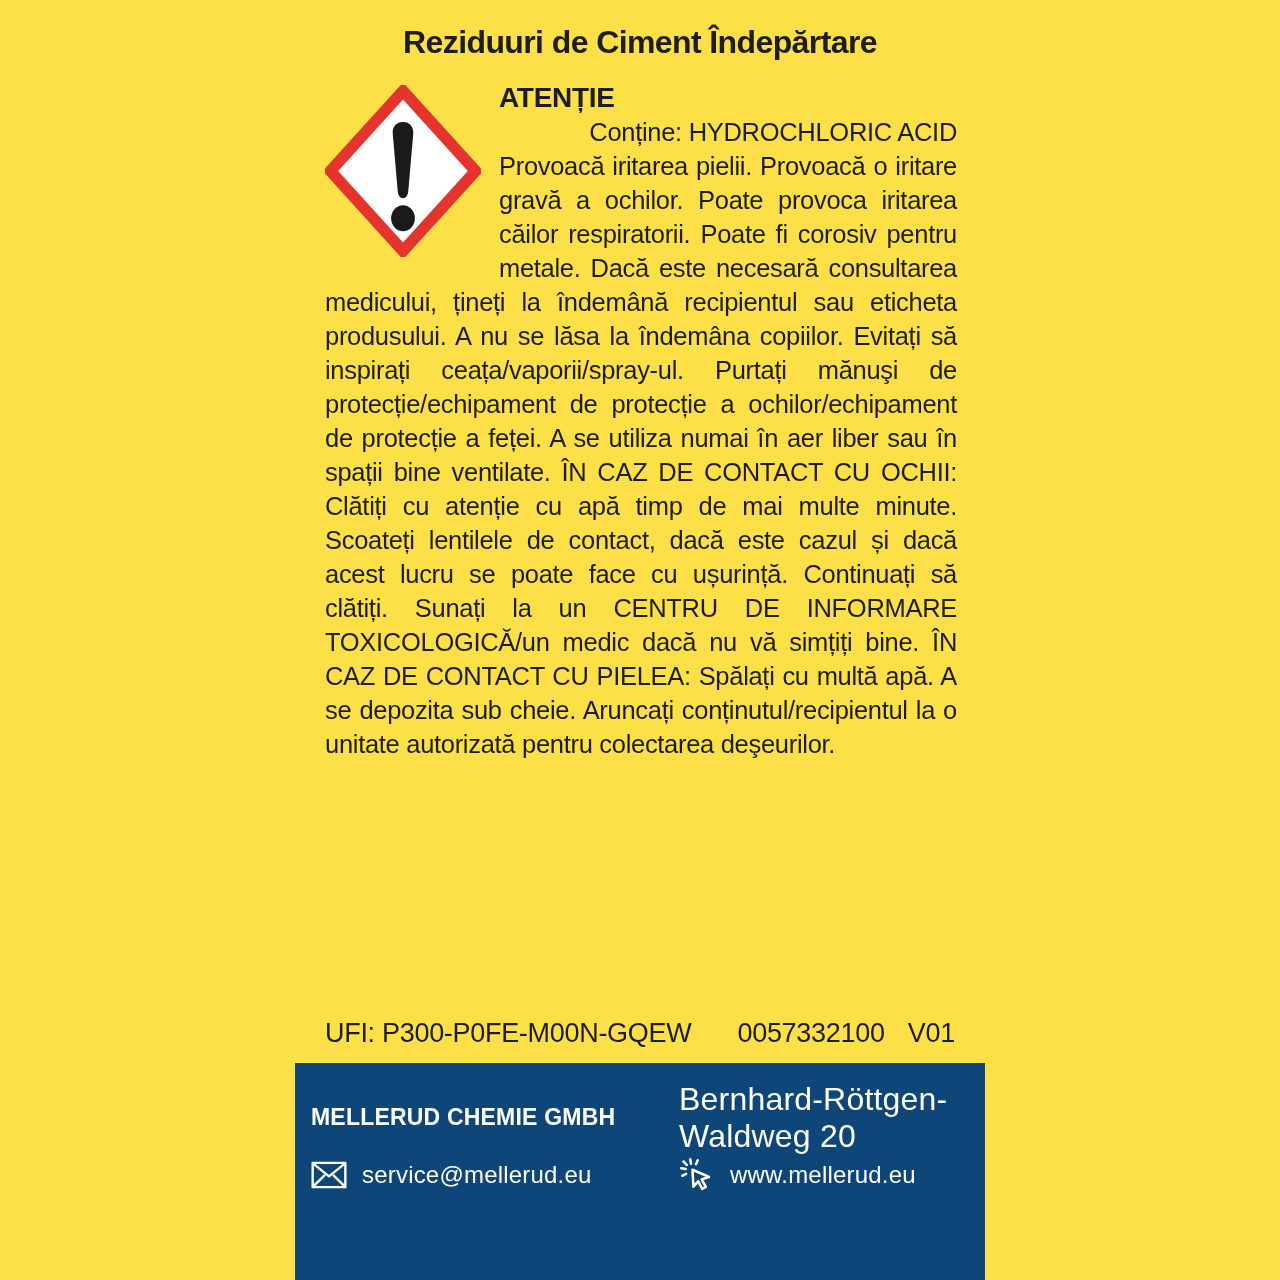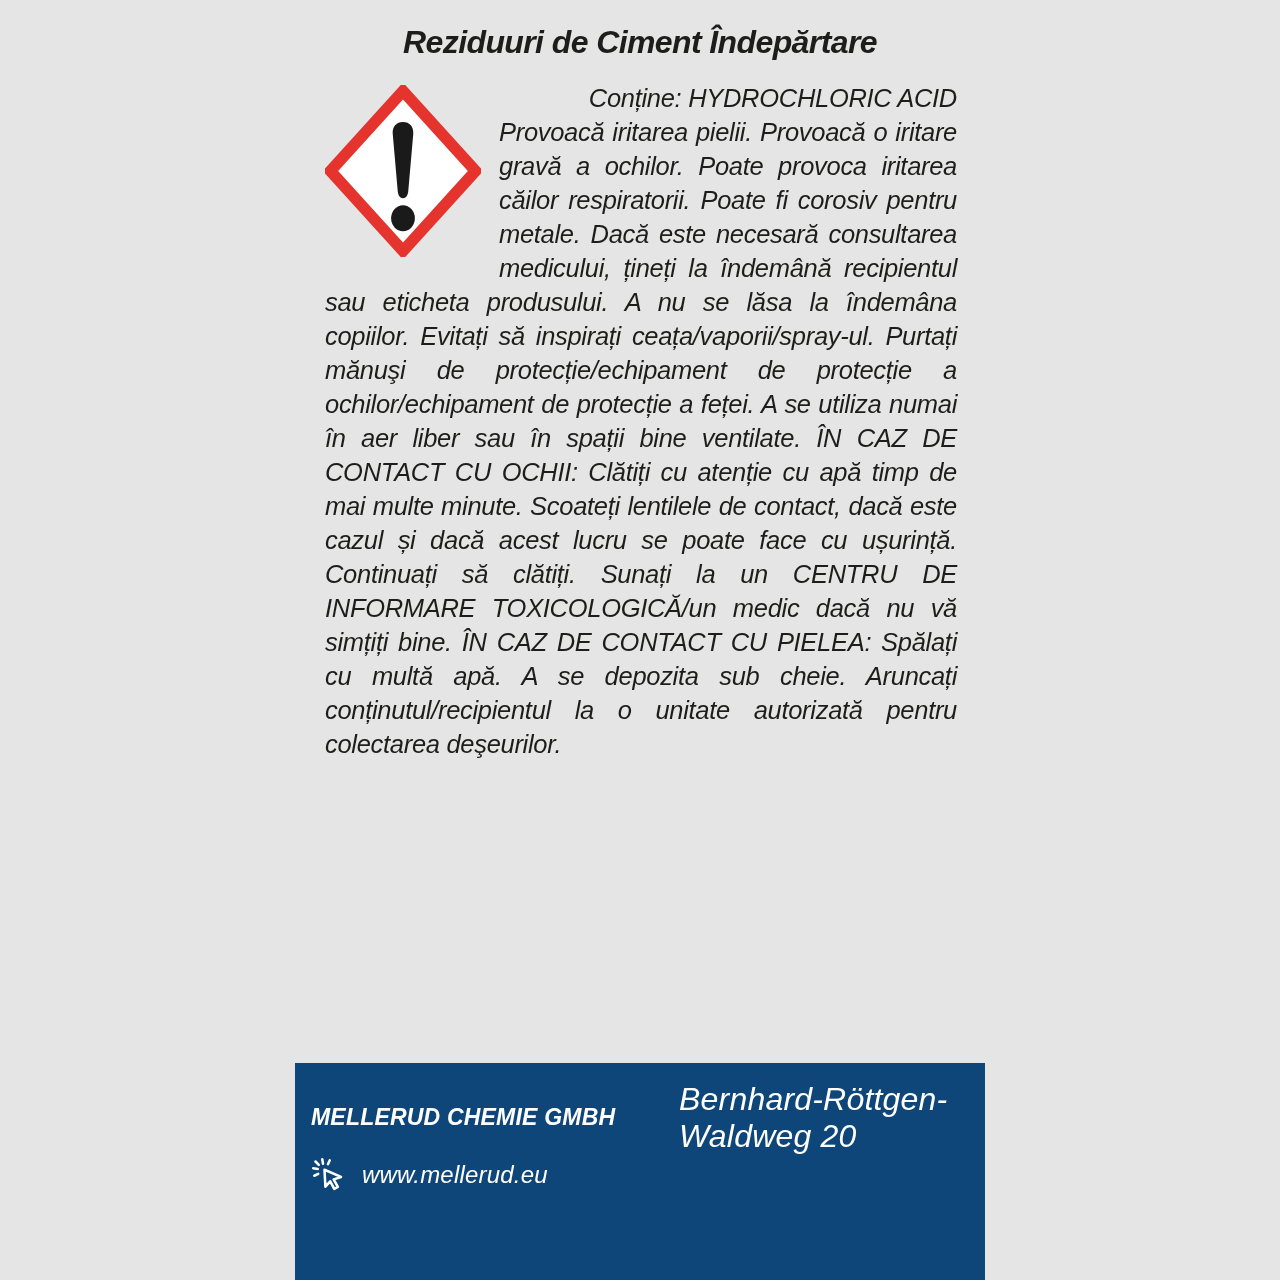--- a/index.html
+++ b/index.html
@@ -1,25 +1,24 @@
 <!DOCTYPE html>
 <html lang="ro"><head>
 <meta charset="utf-8">
 <style>
   * { margin: 0; padding: 0; box-sizing: border-box; }
   html, body { background: #ffffff; }
   .page {
     position: relative;
     width: 1280px;
     height: 1280px;
-    background: #e5e5e5;
+    background: #fde047;
     font-family: "Liberation Sans", sans-serif;
     color: #1d1d1b;
     overflow: hidden;
-    font-style: italic;
   }
   .label-col {
     position: absolute;
     left: 295px;
     top: 0;
     width: 690px;
     height: 100%;
   }
   .product-title {
     padding-top: 24px;
@@ -113,33 +112,53 @@
   <div class="label-col">
 
     <div class="product-title">Reziduuri de Ciment Îndepărtare</div>
 
     <div class="warning-section clearfix">
       <svg class="ghs-pictogram" viewBox="0 0 100 100" preserveAspectRatio="none" xmlns="http://www.w3.org/2000/svg">
         <polygon points="50,3.5 96.5,50 50,96.5 3.5,50" fill="#ffffff" stroke="#e5332d" stroke-width="7" stroke-linejoin="miter"></polygon>
         <path d="M50 21.5 C45.6 21.5 43.1 24.3 43.4 28.2 L46.6 61.5 C46.8 64.2 48.1 65.8 50 65.8 C51.9 65.8 53.2 64.2 53.4 61.5 L56.6 28.2 C56.9 24.3 54.4 21.5 50 21.5 Z" fill="#1a1a1a"></path>
         <circle cx="50" cy="77.5" r="7.6" fill="#1a1a1a"></circle>
       </svg>
+      <div class="signal-word">ATENȚIE</div>
       <div class="contains-line">Conține: HYDROCHLORIC ACID</div>
       <div class="hazard-text">Provoacă iritarea pielii. Provoacă o iritare gravă a ochilor. Poate provoca iritarea căilor respiratorii. Poate fi corosiv pentru metale. Dacă este necesară consultarea medicului, țineți la îndemână recipientul sau eticheta produsului. A nu se lăsa la îndemâna copiilor. Evitați să inspirați ceața/vaporii/spray-ul. Purtați mănuşi de protecție/echipament de protecție a ochilor/echipament de protecție a feței. A se utiliza numai în aer liber sau în spații bine ventilate. ÎN CAZ DE CONTACT CU OCHII: Clătiți cu atenție cu apă timp de mai multe minute. Scoateți lentilele de contact, dacă este cazul și dacă acest lucru se poate face cu ușurință. Continuați să clătiți. Sunați la un CENTRU DE INFORMARE TOXICOLOGICĂ/un medic dacă nu vă simțiți bine. ÎN CAZ DE CONTACT CU PIELEA: Spălați cu multă apă. A se depozita sub cheie. Aruncați conținutul/recipientul la o unitate autorizată pentru colectarea deşeurilor.</div>
     </div>
 
+    <div class="ufi-row">
+      <div class="ufi-left">
+        <span>UFI: </span>
+        <span>P300-P0FE-M00N-GQEW</span>
+      </div>
+      <div class="ufi-right">
+        <span class="batch">0057332100</span>
+        <span>V01</span>
+      </div>
+    </div>
 
     <div class="footer">
       <div class="footer-grid">
 
         <div class="company-name">MELLERUD CHEMIE GMBH</div>
 
 
         <div class="address-line">Bernhard-Röttgen-Waldweg 20</div>
 
+        <div class="contact-cell">
+          <svg width="36" height="30" viewBox="0 0 26 20" fill="none" stroke="#ffffff" stroke-width="1.7" stroke-linecap="round" stroke-linejoin="round" xmlns="http://www.w3.org/2000/svg">
+            <rect x="1.2" y="1.2" width="23.6" height="17.6"></rect>
+            <path d="M1.6 1.8 L13 11 L24.4 1.8"></path>
+            <path d="M1.6 18.2 L9.6 10.4"></path>
+            <path d="M24.4 18.2 L16.4 10.4"></path>
+          </svg>
+          <span>service@mellerud.eu</span>
+        </div>
 
 
         <div class="contact-cell">
           <svg width="36" height="36" viewBox="0 0 24 24" fill="none" stroke="#ffffff" stroke-width="1.7" stroke-linecap="round" stroke-linejoin="round" xmlns="http://www.w3.org/2000/svg">
             <path d="M9 8.5 L20 13.3 L15.1 14.9 L17.9 19.9 L15.5 21.2 L12.8 16.2 L9.6 19.8 Z"></path>
             <path d="M7.5 1.5 L8 4.5"></path>
             <path d="M1.5 7.5 L4.5 8"></path>
             <path d="M3 3 L5.2 5.2"></path>
             <path d="M12.5 2.2 L11.3 4.8"></path>
             <path d="M2.2 12.5 L4.8 11.3"></path>

